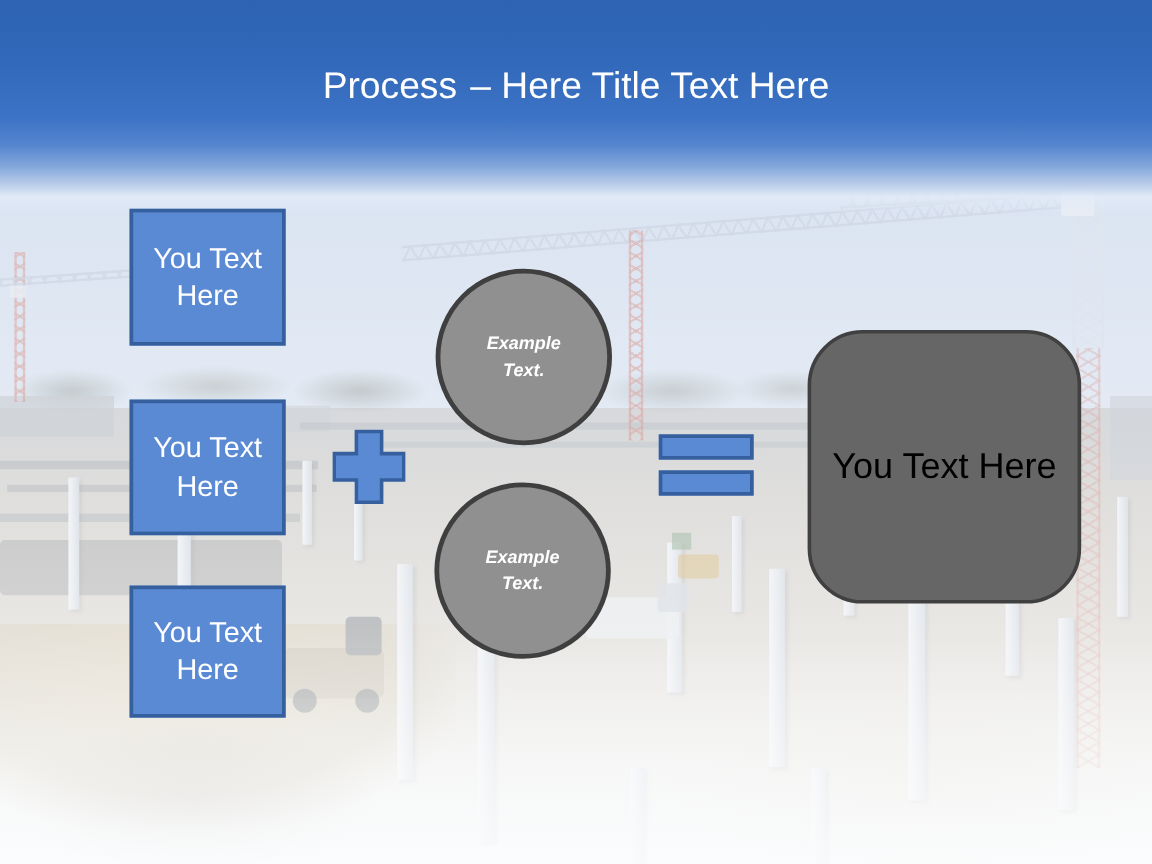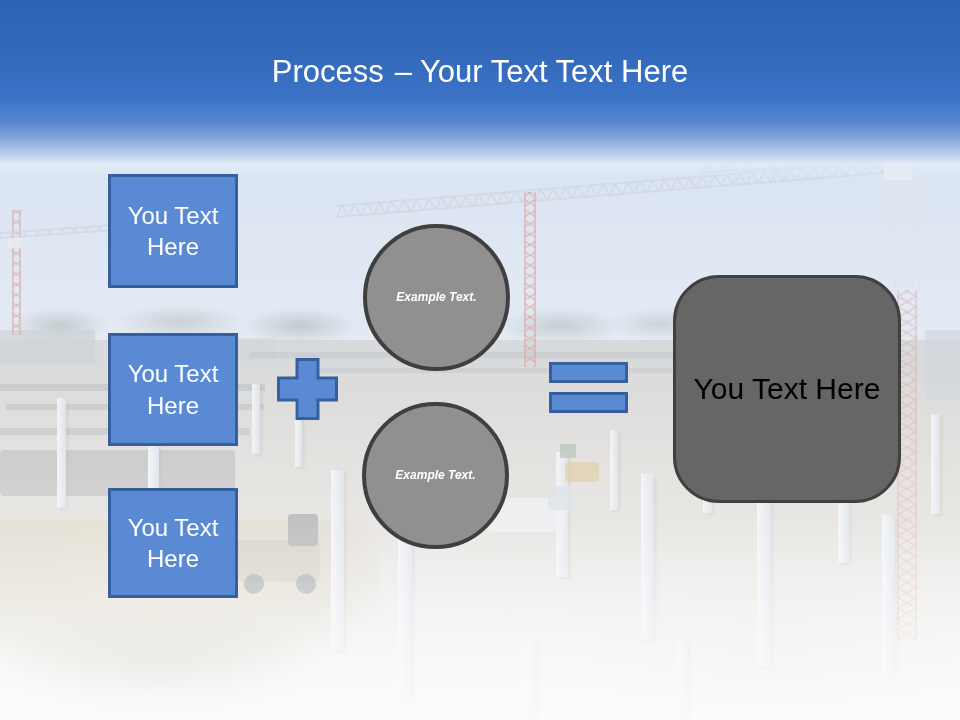--- a/index.html
+++ b/index.html
@@ -55,21 +55,21 @@
   .title{position:absolute;left:0;top:55px;width:960px;text-align:center;color:#fff;
     font-size:31px;line-height:1.1;}
   .title .bold{font-weight:normal;}
   .title .rest{font-weight:normal;margin-left:11px;}
   
   .step-box{position:absolute;left:108px;width:130px;box-sizing:border-box;
     background:#5b8ad5;border:3px solid #36609d;color:#fff;font-size:24px;line-height:1.3;
     display:flex;align-items:center;justify-content:center;text-align:center;}
   .circle{position:absolute;width:147px;height:147px;box-sizing:border-box;border-radius:50%;
     background:#909090;border:4px solid #3f3f3f;display:flex;align-items:center;justify-content:center;}
-  .circle .ctext{width:100px;text-align:center;color:#fff;font-size:12px;line-height:1.45;
+  .circle .ctext{width:100px;text-align:center;color:#fff;font-size:15px;line-height:1.45;
     font-weight:bold;font-style:italic;}
   .equals{position:absolute;left:549px;top:362px;}
   .eq-bar{width:79px;height:21px;box-sizing:border-box;background:#5b8ad5;border:3px solid #36609d;}
   .eq-bar + .eq-bar{margin-top:9px;}
   .result-box{position:absolute;left:673px;top:275px;width:228px;height:228px;box-sizing:border-box;
     background:#676666;border:3px solid #414040;border-radius:46px;
     display:flex;align-items:center;justify-content:center;text-align:center;
     color:#000;font-size:30px;}
 </style>
 </head>
@@ -135,21 +135,21 @@
     <div class="abs" style="left:565px;top:462px;width:34px;height:20px;background:#c9a24a;border-radius:3px;opacity:.6;"></div>
     <div class="abs" style="left:560px;top:444px;width:16px;height:14px;background:#6d8f6b;opacity:.6;"></div>
     <div class="abs" style="left:728px;top:424px;width:60px;height:34px;background:#9aa2ac;border-radius:6px;opacity:.7;"></div>
 
     <div class="wash"></div>
   </div>
 
   <div class="header"></div>
 
   <div class="title">
-    <span class="bold">Process</span><span class="rest">– Your Text Text Here</span>
+    <span class="bold">Process</span><span class="rest">– Here Title Text Here</span>
   </div>
 
   <div class="step-box" style="top:174px;height:114px;">
     <span>You Text Here</span>
   </div>
   <div class="step-box" style="top:333px;height:113px;">
     <span>You Text Here</span>
   </div>
   <div class="step-box" style="top:488px;height:110px;">
     <span>You Text Here</span>

